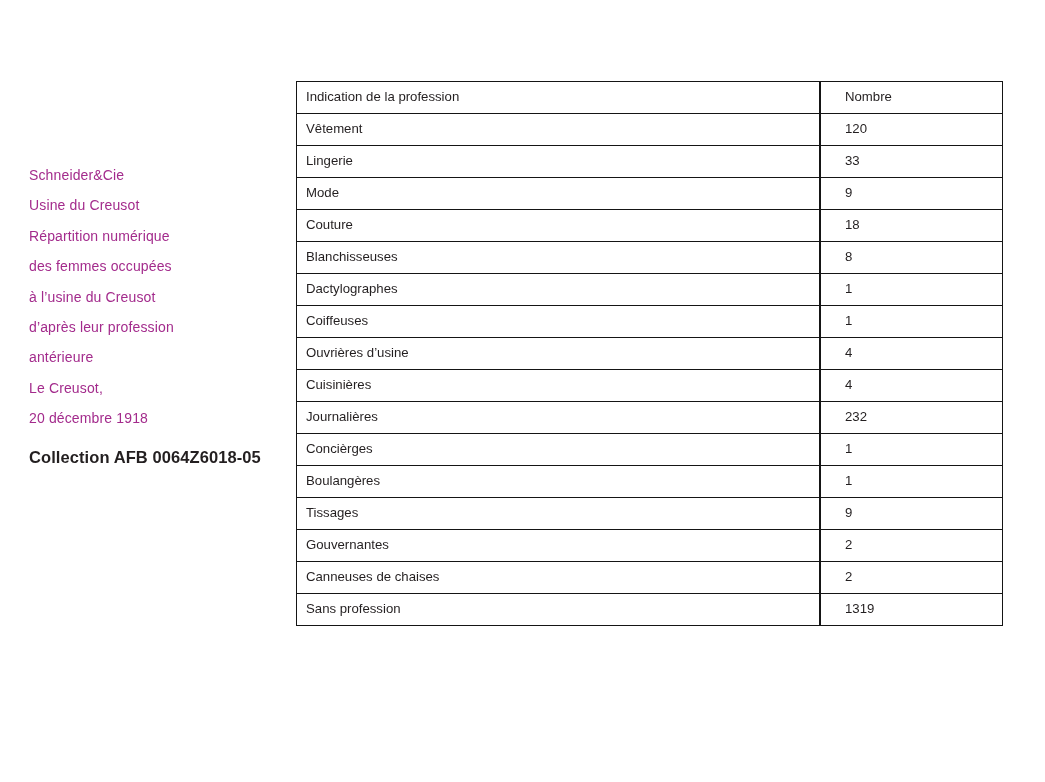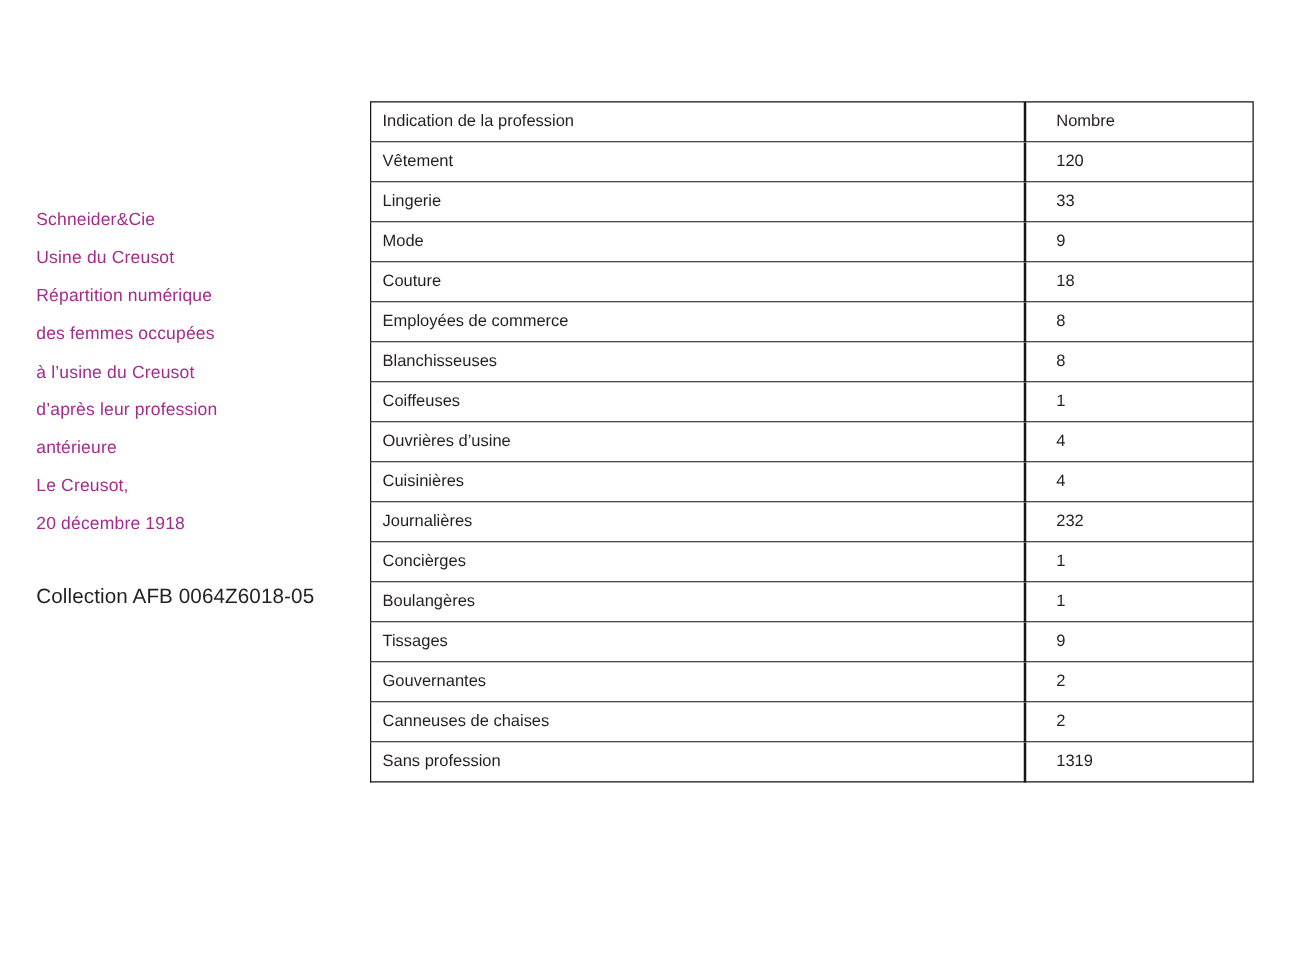--- a/index.html
+++ b/index.html
@@ -25,25 +25,25 @@
   }
   #caption-title {
     color: #A32B8C;
     font-size: 14px;
     line-height: 30.4px;
     font-weight: 400;
     letter-spacing: 0.01em;
     white-space: pre-line;
   }
   #caption-reference {
-    margin-top: 32px;
+    margin-top: 12px;
     color: #231f20;
     font-size: 16.5px;
     line-height: 22px;
-    font-weight: 400;
+    font-weight: 700;
     letter-spacing: 0.005em;
   }
 
   
   #profession-table-wrap {
     position: absolute;
     left: 296px;
     top: 81px;
     width: 707px;
   }
@@ -126,26 +126,26 @@
         </tr>
         <tr class="row-data">
           <td class="cell-profession">Mode</td>
           <td class="cell-nombre">9</td>
         </tr>
         <tr class="row-data">
           <td class="cell-profession">Couture</td>
           <td class="cell-nombre">18</td>
         </tr>
         <tr class="row-data">
-          <td class="cell-profession">Employées de commerce</td>
+          <td class="cell-profession">Blanchisseuses</td>
           <td class="cell-nombre">8</td>
         </tr>
         <tr class="row-data">
-          <td class="cell-profession">Blanchisseuses</td>
-          <td class="cell-nombre">8</td>
+          <td class="cell-profession">Dactylographes</td>
+          <td class="cell-nombre">1</td>
         </tr>
         <tr class="row-data">
           <td class="cell-profession">Coiffeuses</td>
           <td class="cell-nombre">1</td>
         </tr>
         <tr class="row-data">
           <td class="cell-profession">Ouvrières d’usine</td>
           <td class="cell-nombre">4</td>
         </tr>
         <tr class="row-data">

